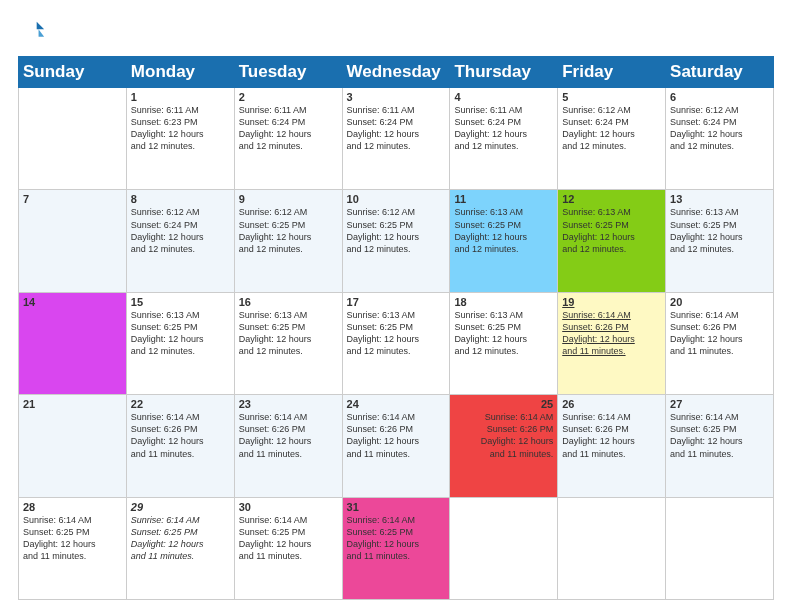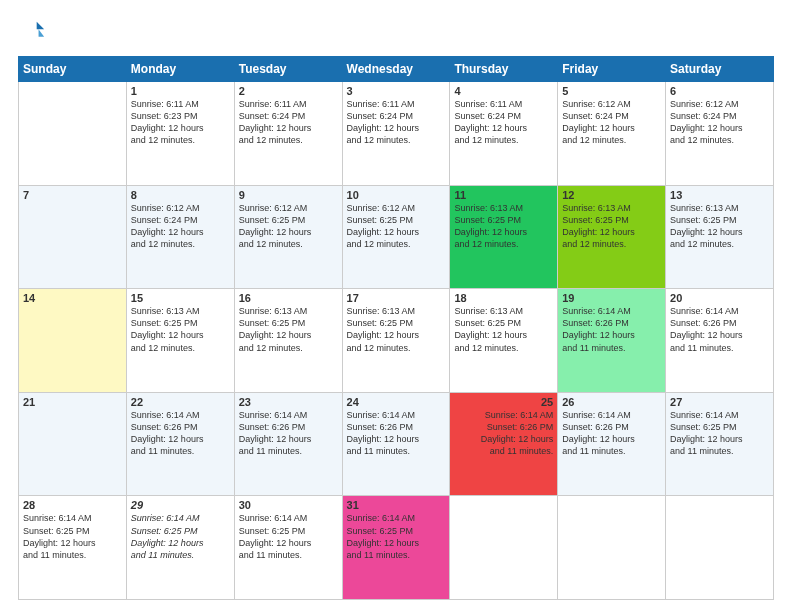--- a/index.html
+++ b/index.html
@@ -58,21 +58,21 @@
     .calendar {
       flex: 1;
       border: 1px solid #ccc;
       border-collapse: collapse;
       width: 100%;
       table-layout: fixed;
     }
     .calendar th {
       background: #1a6faf;
       color: #fff;
-      font-size: 12px;
+      font-size: 17px;
       font-weight: bold;
       padding: 5px 4px;
       text-align: left;
       border: 1px solid #1a6faf;
     }
     .calendar td {
       border: 1px solid #ccc;
       vertical-align: top;
       padding: 3px 4px;
       font-size: 9.5px;
@@ -201,21 +201,21 @@
 Daylight: 12 hours
 and 12 minutes.</div>
           </td>
           <td style="background: rgb(240, 246, 251);">
             <span class="day-num">10</span>
             <div class="day-info" style="white-space: pre-line;">Sunrise: 6:12 AM
 Sunset: 6:25 PM
 Daylight: 12 hours
 and 12 minutes.</div>
           </td>
-          <td style="background: #22c55e; margin-top: 43px;">
+          <td style="background: #7dd3fc; margin-top: 43px;">
             <span class="day-num">11</span>
             <div class="day-info" style="white-space: pre-line;">Sunrise: 6:13 AM
 Sunset: 6:25 PM
 Daylight: 12 hours
 and 12 minutes.</div>
           </td>
           <td style="background: #84cc16;">
             <span class="day-num">12</span>
             <div class="day-info" style="white-space: pre-line;">Sunrise: 6:13 AM
 Sunset: 6:25 PM
@@ -224,21 +224,21 @@
           </td>
           <td style="background: rgb(240, 246, 251);">
             <span class="day-num">13</span>
             <div class="day-info" style="white-space: pre-line;">Sunrise: 6:13 AM
 Sunset: 6:25 PM
 Daylight: 12 hours
 and 12 minutes.</div>
           </td>
         </tr>
         <tr>
-          <td style="background: #fef9c3;">
+          <td style="background: #d946ef;">
             <span class="day-num">14</span>
           </td>
           <td style="background: rgb(255, 255, 255); margin-top: 16px;">
             <span class="day-num">15</span>
             <div class="day-info" style="white-space: pre-line;">Sunrise: 6:13 AM
 Sunset: 6:25 PM
 Daylight: 12 hours
 and 12 minutes.</div>
           </td>
           <td style="background: rgb(255, 255, 255);">
@@ -255,21 +255,21 @@
 Daylight: 12 hours
 and 12 minutes.</div>
           </td>
           <td style="background: rgb(255, 255, 255);">
             <span class="day-num">18</span>
             <div class="day-info" style="white-space: pre-line;">Sunrise: 6:13 AM
 Sunset: 6:25 PM
 Daylight: 12 hours
 and 12 minutes.</div>
           </td>
-          <td style="background: #86efac;">
+          <td style="background: #fef9c3; text-decoration: underline;">
             <span class="day-num">19</span>
             <div class="day-info" style="white-space: pre-line;">Sunrise: 6:14 AM
 Sunset: 6:26 PM
 Daylight: 12 hours
 and 11 minutes.</div>
           </td>
           <td style="background: rgb(255, 255, 255);">
             <span class="day-num">20</span>
             <div class="day-info" style="white-space: pre-line;">Sunrise: 6:14 AM
 Sunset: 6:26 PM

